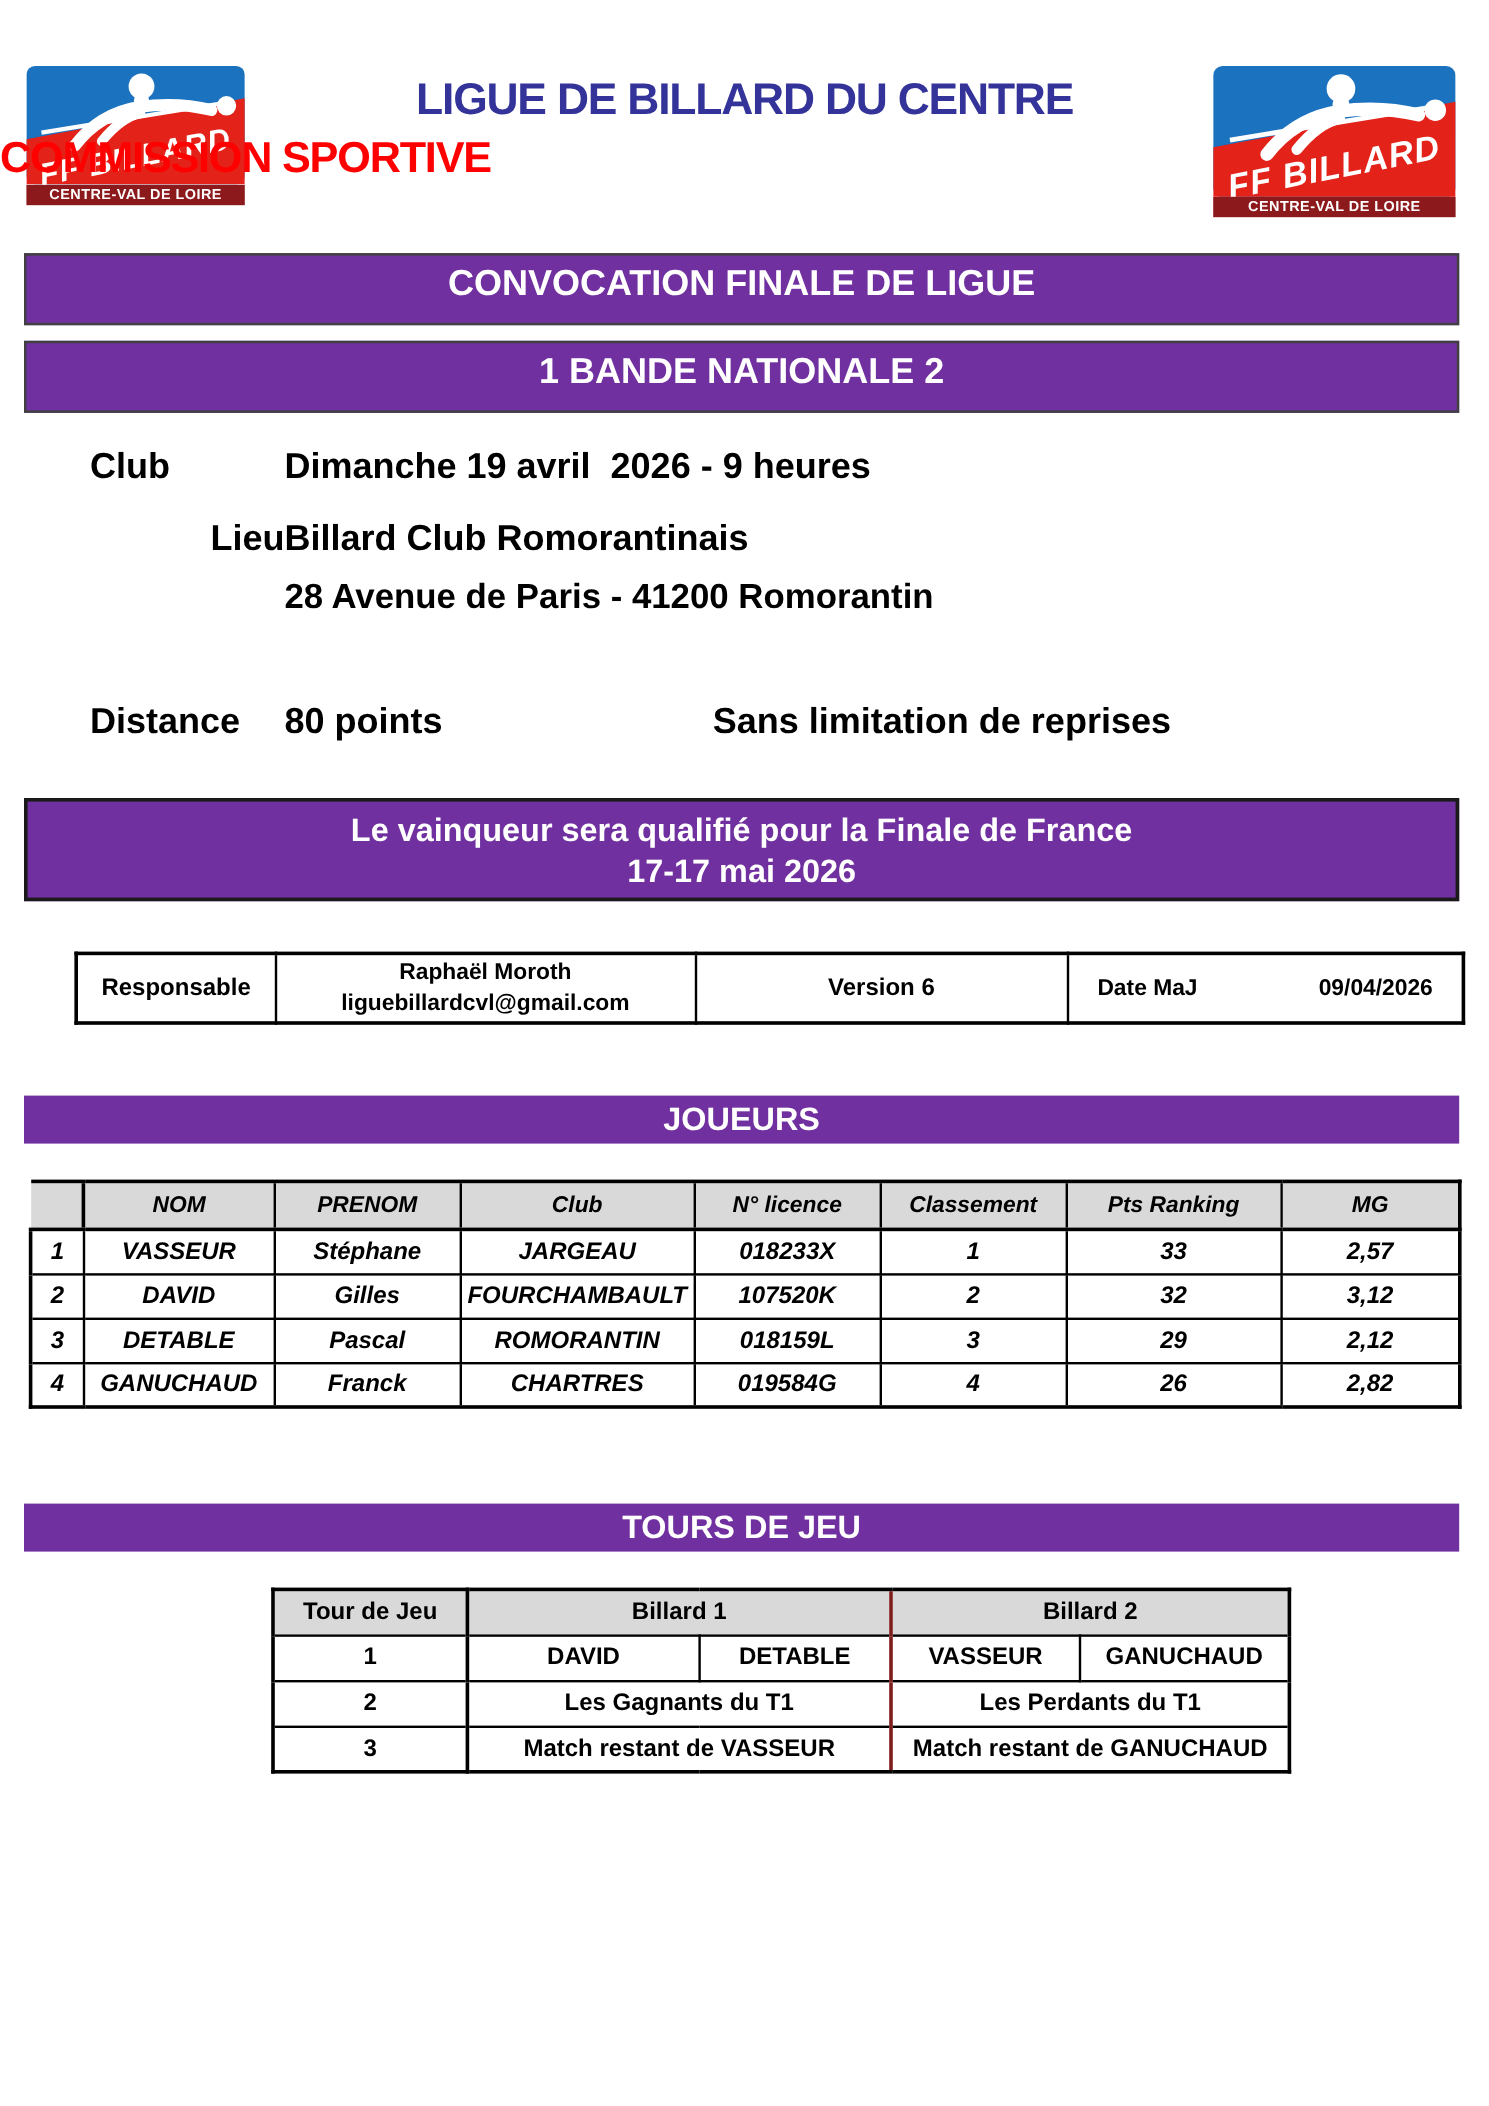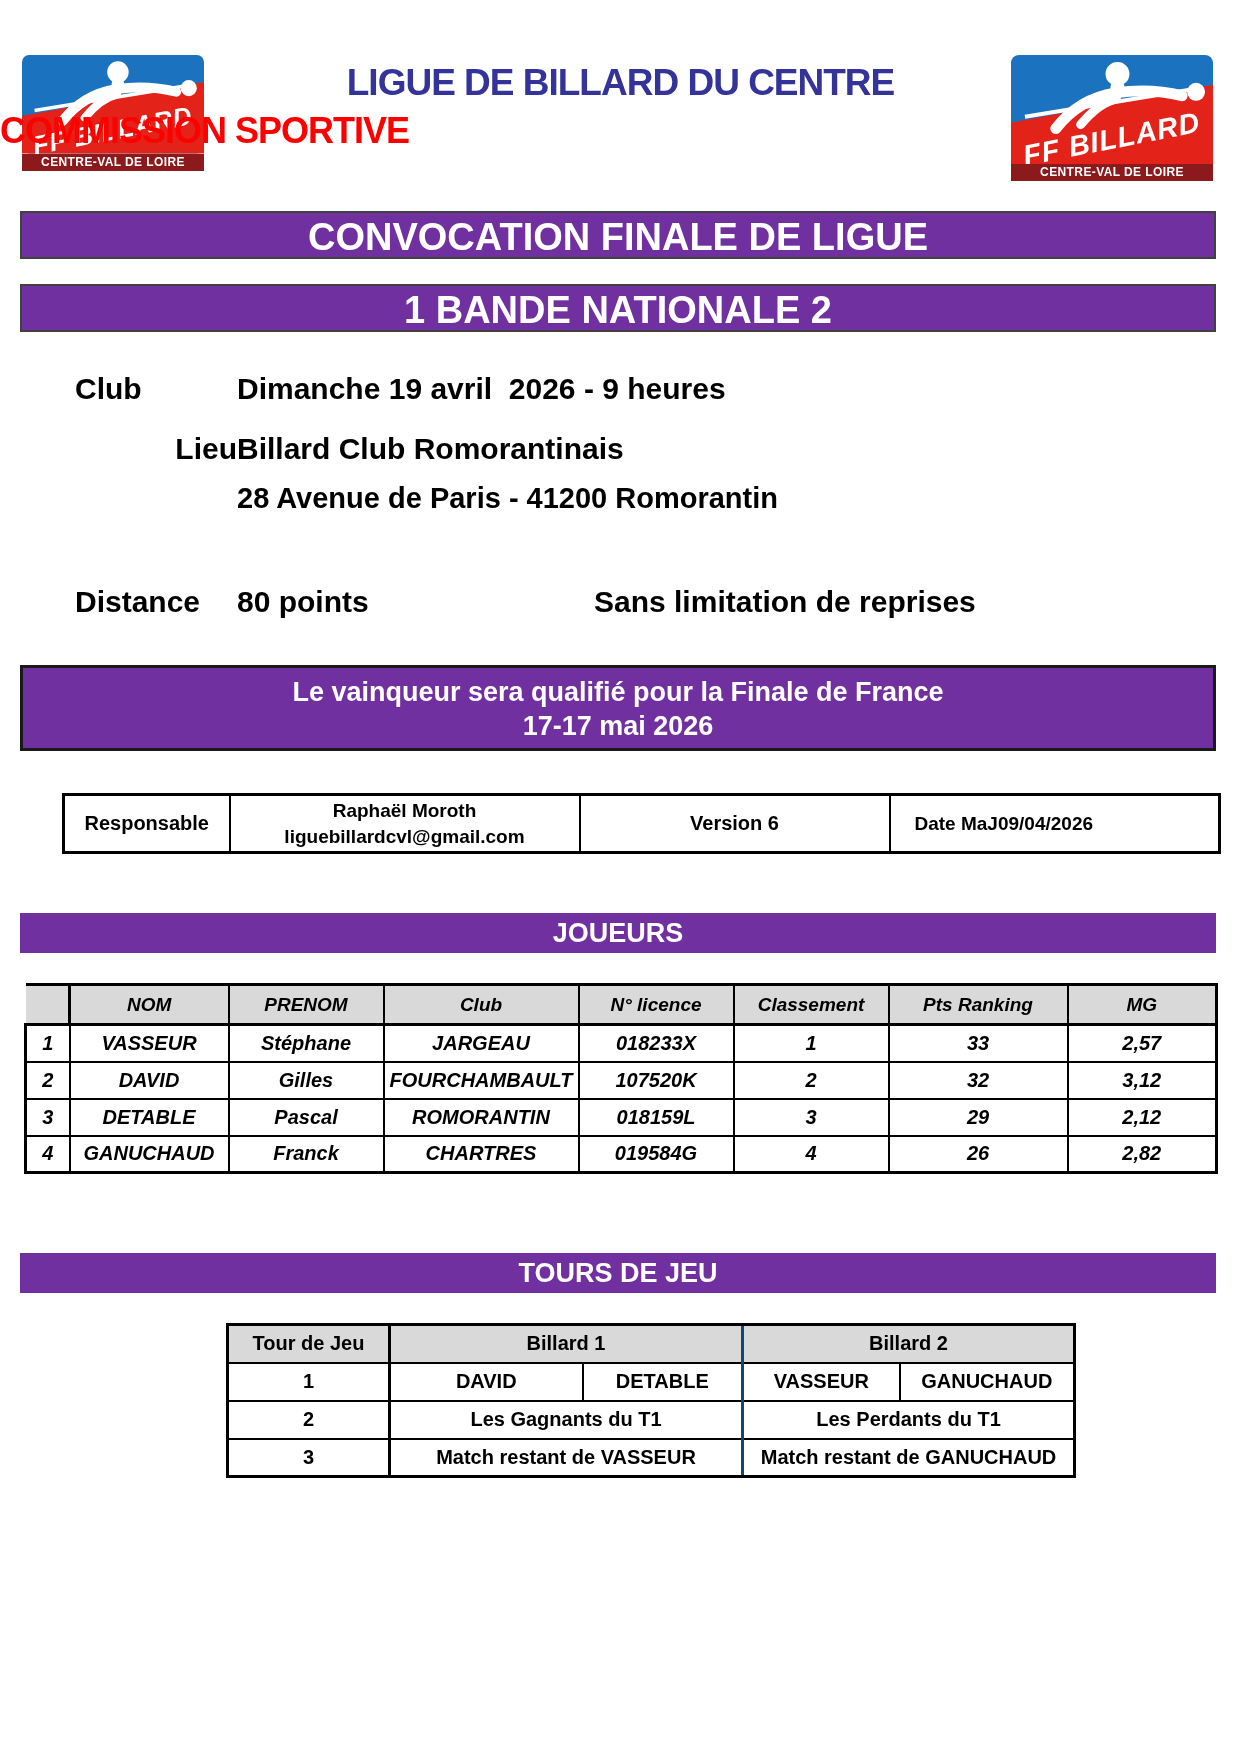--- a/index.html
+++ b/index.html
@@ -21,21 +21,21 @@
 
   
   .title1{position:absolute; top:62px; left:0; width:100%; text-align:center;
     font-size:37px; font-weight:bold; color:var(--title_blue); letter-spacing:-1px;}
   .title2{position:absolute; top:110px; left:0; width:100%; text-align:left;
     font-size:36px; font-weight:bold; color:var(--title_red); letter-spacing:-1px;}
 
   
   .banner{position:absolute; left:20px; width:1196px; background:var(--purple);
     color:#fff; font-weight:bold; text-align:center;}
-  .banner.big{height:48px; line-height:48px; font-size:38px; border:2px solid #404040;}
+  .banner.big{height:60px; line-height:48px; font-size:30px; border:2px solid #404040;}
   .banner.b1{top:211px;} .banner.b2{top:284px;}
   .banner.small{height:40px; line-height:40px; font-size:27px;}
   .banner.joueurs{top:913px;} .banner.tours{top:1253px;}
   .banner.qualif{top:665px; height:86px; font-size:27px; border:3px solid #1a1a1a; padding-top:7px;}
   .banner.qualif .ln{line-height:34px;}
 
   
   .info-line{position:absolute; left:75px; font-size:30px; font-weight:bold; color:#000; white-space:pre-wrap;}
   .info-line .lab{display:inline-block; width:162px;}
   .i-date{top:372px;} .i-lieu{top:432px;text-align:right;} .i-addr{top:482px; left:237px; font-size:29px;}
@@ -45,41 +45,41 @@
   
   table{border-collapse:collapse; table-layout:fixed;}
   td{border:2px solid var(--border_black); text-align:center; vertical-align:middle;
      font-weight:bold; color:#000; overflow:hidden;}
 
   
   .resp{position:absolute; left:62px; top:793px; width:1156px; border:3px solid var(--border_black);}
   .resp td{height:58px; font-size:20px;}
   .resp .two-line{font-size:19px; line-height:1.35;}
   .resp .maj{padding:0 24px;}
-  .resp .maj .wrap{display:flex; justify-content:flex-start; align-items:center;}
+  .resp .maj .wrap{display:flex; justify-content:space-between; align-items:center;}
   .resp .maj .wrap span{font-size:19px;}
 
   
   .players{position:absolute; left:24px; top:983px; width:1191px;font-style:italic;}
   .players td{height:37px; font-size:20px;}
   .players tr.head td{background:var(--header_gray); font-size:19px; height:40px;
       border-top:3px solid #000; border-bottom:3px solid #000;}
   .players td.ghost{border:none; background:transparent; border-bottom:3px solid #000;}
   .players tr.head td.c-nom{border-left:3px solid #000;}
   .players td.c-mg{border-right:3px solid #000;margin-left:48px;}
   .players td.c-num{border-left:3px solid #000;}
   .players tr.last td{border-bottom:3px solid #000;}
 
   
   .toursT{position:absolute; left:226px; top:1323px; width:847px;}
   .toursT td{height:38px; font-size:20px;}
   .toursT tr.head td{background:var(--header_gray); border-top:3px solid #000;}
   .toursT td.c-tour{border-left:3px solid #000; border-right:3px solid #000;}
   .toursT td.c-last{border-right:3px solid #000;}
-  .toursT td.divL{border-left:3px solid #0c4a6e;}
+  .toursT td.divL{border-left:3px solid #7f1d1d;}
   .toursT tr.last td{border-bottom:3px solid #000;}
 </style>
 </head>
 <body>
 
 <div id="page">
 
   <div class="logo left">
     <svg viewBox="0 0 203 110" aria-hidden="true">
       <rect x="0" y="0" width="203" height="110" rx="8" fill="#1B72BE"></rect>

